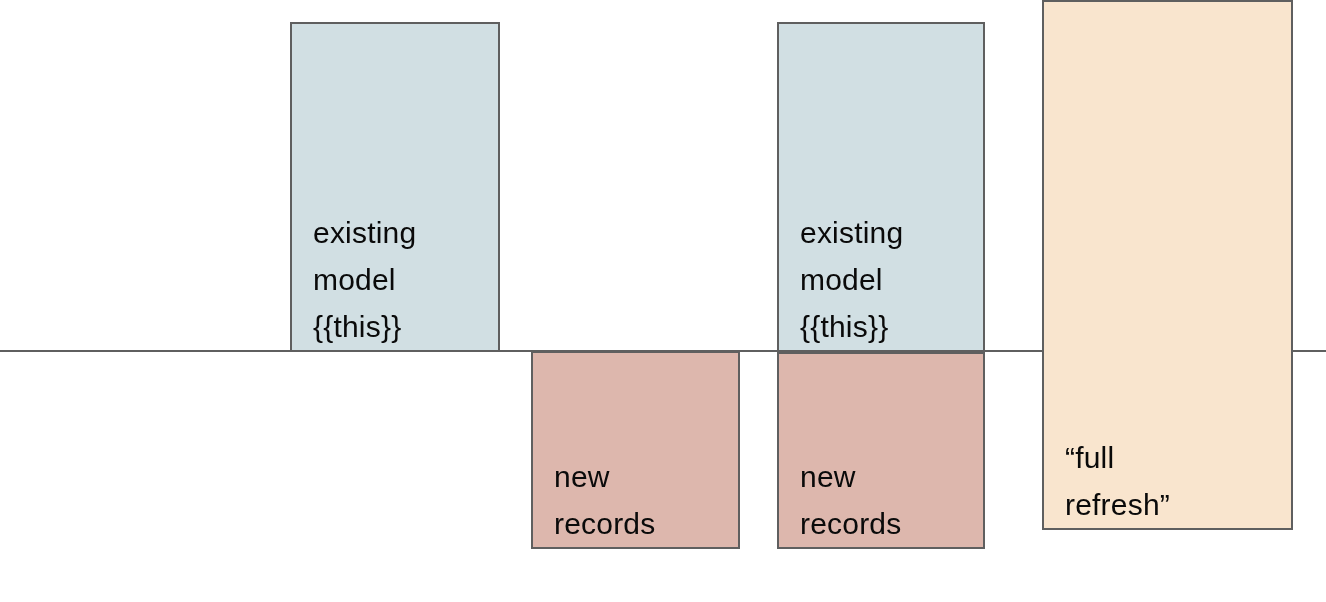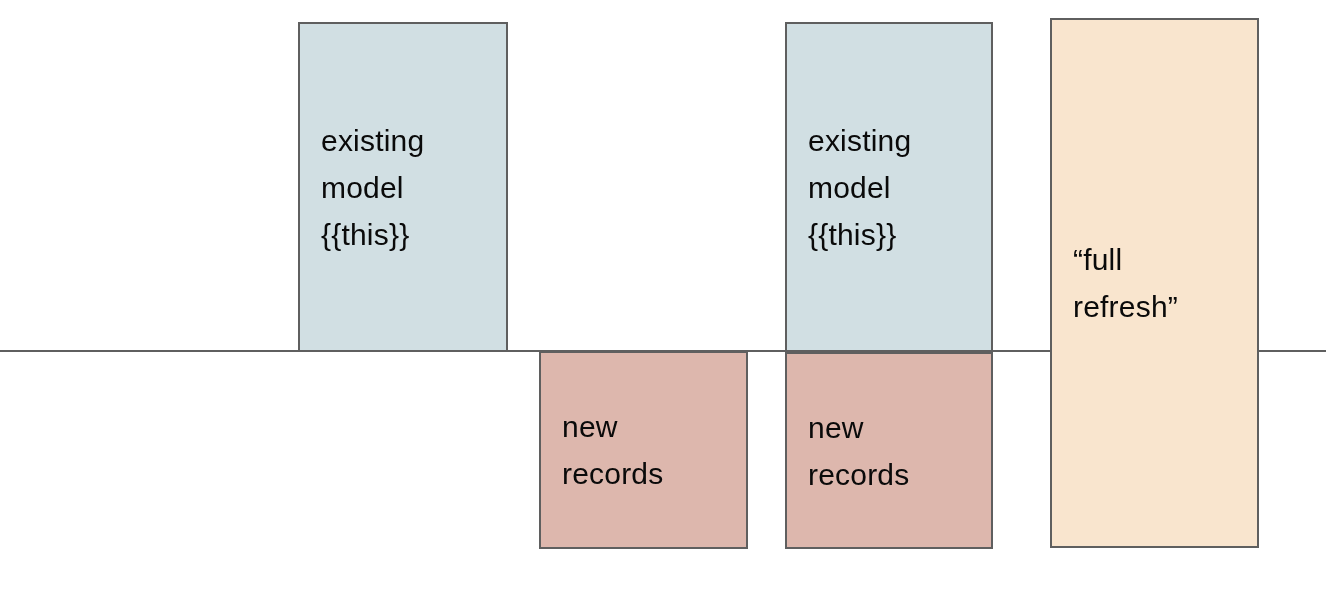--- a/index.html
+++ b/index.html
@@ -24,41 +24,40 @@
     width: 1326px;
     height: 0;
     border-top: 2px solid var(--border-color, #5f5f5f);
     z-index: 2;
   }
   .box {
     position: absolute;
     box-sizing: border-box;
     border: 2px solid var(--border-color, #5f5f5f);
     display: flex;
-    align-items: center;
+    align-items: flex-end;
     justify-content: flex-start;
     z-index: 3;
-    margin-left: 8px;
   }
   .box .label {
     display: block;
     padding: 0 8px 0 21px;
     font-size: 30px;
     line-height: 47px;
     color: #0a0a0a;
     white-space: pre-line;
     letter-spacing: 0.2px;
   }
   
   .box-source        { left: 37px;   top: 20px;  width: 208px; height: 528px; z-index: 1; }
   .box-existing-1    { left: 290px;  top: 22px;  width: 210px; height: 330px; }
   .box-new-1         { left: 531px;  top: 351px; width: 209px; height: 198px; }
   .box-existing-2    { left: 777px;  top: 22px;  width: 208px; height: 330px; }
   .box-new-2         { left: 777px;  top: 352px; width: 208px; height: 197px; }
-  .box-full-refresh  { left: 1042px; top: 18px;  width: 209px; height: 530px; }
+  .box-full-refresh  { left: 1042px; top: 0;  width: 251px; height: 530px; }
 </style>
 </head>
 <body>
 
 <div class="canvas">
 
   <div class="hline"></div>
 
 
   <div class="box box-existing-1" style="background-color: rgb(209, 223, 227);">

